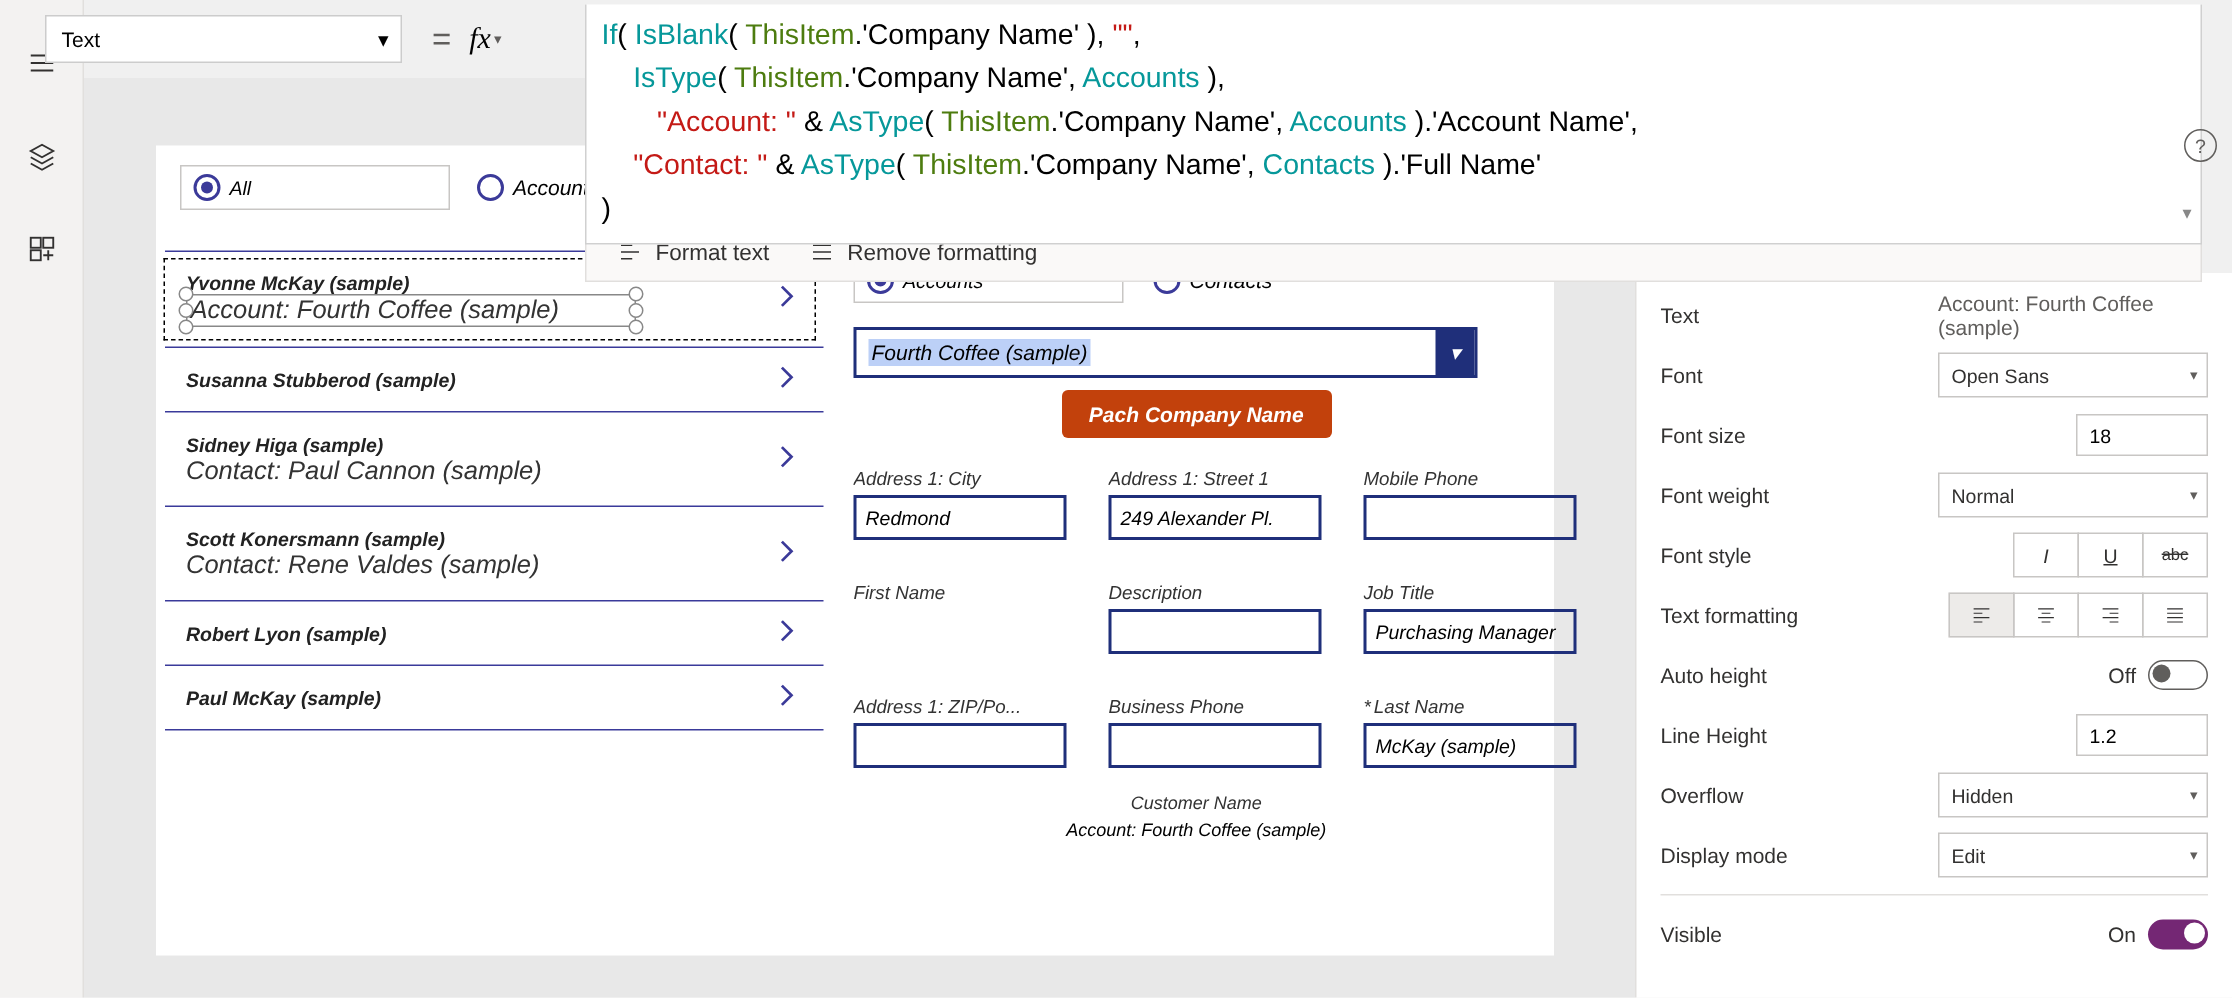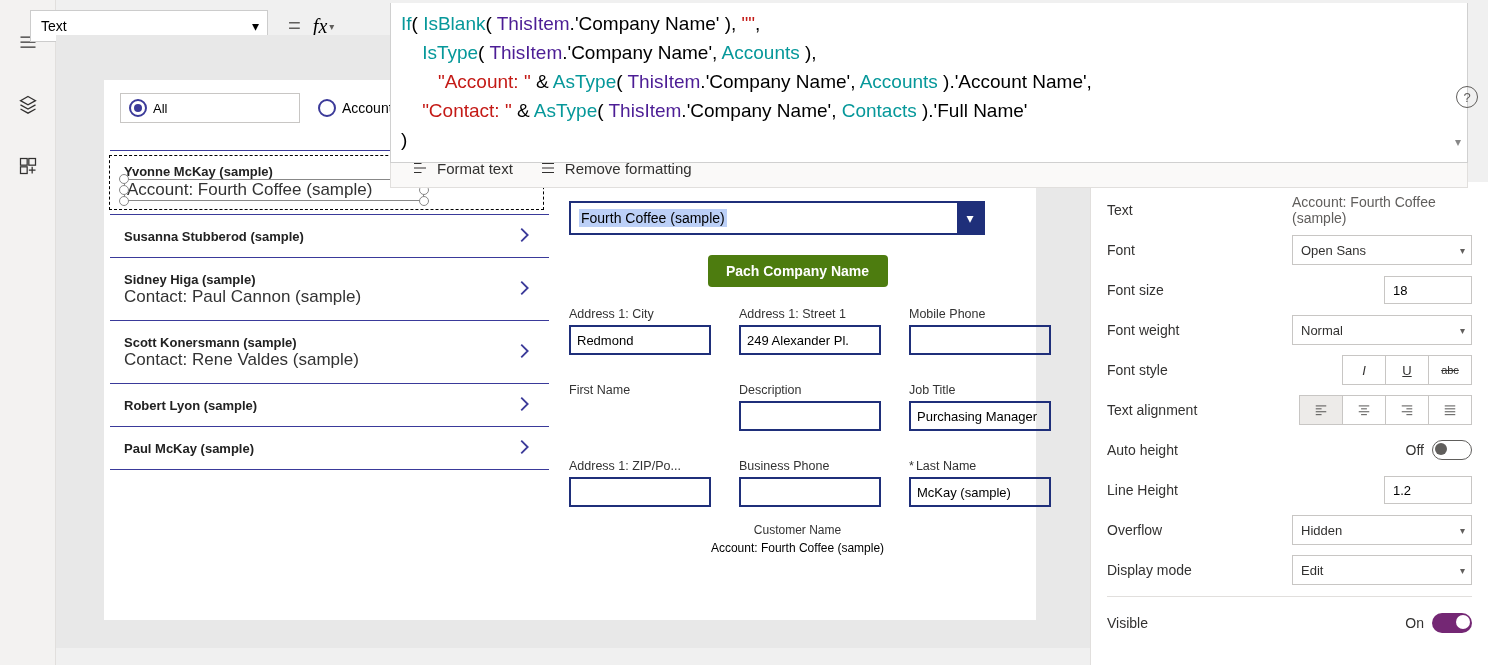--- a/index.html
+++ b/index.html
@@ -14,31 +14,31 @@
   .topbar { position:absolute; left:30px; top:8px; right:10px; height:36px; display:flex; align-items:center; }
   .propsel { width:238px; height:32px; background:#fff; border:1px solid #ccc; display:flex; align-items:center; padding:0 10px; font-size:14px; position:relative; margin-right:12px; }
   .propsel .chev { position:absolute; right:8px; }
   .eq { font-size:22px; color:#605e5c; margin:0 8px; }
   .fx { font-family:"Cambria Math","Times New Roman",serif; font-style:italic; font-size:20px; margin:0 4px; }
   .fx-chev { font-size:10px; color:#605e5c; margin-left:-2px; margin-right:4px;}
   .formula { position:absolute; left:390px; right:20px; top:3px; background:#fff; border:1px solid #d0d0d0; border-top:none; padding:6px 10px 8px; font-family:Consolas,monospace; font-size:19px; line-height:28px; white-space:pre; color:#000; z-index:5;}
   .formula .chev-right { position:absolute; right:6px; bottom:6px; font-size:12px; color:#888;}
   .tok-fn { color:#06989a; }
   .tok-str { color:#c41a16; }
-  .tok-id { color:#4c1d95; }
+  .tok-id { color:#4d7c0f; }
   .tok-txt { color:#000; }
 
   .fmtbar { position:absolute; left:390px; right:20px; top:148px; height:40px; background:#faf9f8; border:1px solid #e1dfdd; border-top:none; display:flex; align-items:center; gap:26px; padding:0 20px; font-size:15px; color:#323130; z-index:4;}
   .fmtbar .item { display:flex; align-items:flex-end; gap:8px; }
   .fmtbar svg { width:18px; height:18px; stroke:#323130; fill:none; stroke-width:1.5;}
 
   .help { position:absolute; right:10px; top:86px; width:22px; height:22px; border:1.5px solid #605e5c; border-radius:50%; display:flex; align-items:center; justify-content:center; font-size:13px; color:#605e5c; z-index:6;}
 
   
-  .canvas { position:absolute; left:56px; top:35px; width:1034px; height:613px; background:#e8e8e8; }
+  .canvas { position:absolute; left:56px; top:52px; width:1034px; height:613px; background:#e8e8e8;font-style:italic; }
   .app { position:absolute; left:48px; top:45px; width:932px; height:540px; background:#fff; }
 
   
   .topfilter { height:56px; display:flex; align-items:center; padding:0 16px; gap:18px; font-size:14px;}
   .radio { display:flex; align-items:center; gap:6px; }
   .radio .circ { width:18px; height:18px; border:2px solid #3b3a99; border-radius:50%; display:flex; align-items:center; justify-content:center;}
   .radio.sel .circ::after { content:""; width:8px; height:8px; background:#3b3a99; border-radius:50%; }
   .gallery { position:absolute; left:0; top:70px; width:445px; bottom:0; }
   .gallery::before{content:"";position:absolute;left:6px;right:0;top:0;border-top:1px solid #3a3a9a;}
   .gitem { position:relative; padding:14px 50px 14px 20px; }
@@ -54,21 +54,21 @@
   .gitem.selected .sub .h-tl{left:-6px;top:-6px;} .gitem.selected .sub .h-tr{right:-6px;top:-6px;}
   .gitem.selected .sub .h-bl{left:-6px;bottom:-6px;} .gitem.selected .sub .h-br{right:-6px;bottom:-6px;}
   .gitem.selected .sub .h-mr{right:-6px;top:50%;margin-top:-5px;} .gitem.selected .sub .h-ml{left:-6px;top:50%;margin-top:-5px;}
 
   
   .form { position:absolute; left:465px; top:70px; right:10px; bottom:0; }
   .form-top { display:flex; align-items:center; gap:20px; font-size:14px; padding:5px 0 12px;}
   .ddl { margin-top:4px; width:416px; height:34px; border:2px solid #1f2f7a; display:flex; align-items:center; padding:0 8px; position:relative; font-size:14px;}
   .ddl .sel-txt{background:#bcd0f7;padding:1px 2px;}
   .ddl .btn { position:absolute; right:0; top:0; width:26px; height:100%; background:#1f2f7a; color:#fff; display:flex; align-items:center; justify-content:center;}
-  .bigbtn { margin:20px auto 0; width:180px; height:32px; background:#4d7c0f; color:#fff; border-radius:4px; display:flex; align-items:center; justify-content:center; font-size:14px; font-weight:600;}
+  .bigbtn { margin:8px auto 0; width:180px; height:32px; background:#c2410c; color:#fff; border-radius:4px; display:flex; align-items:center; justify-content:center; font-size:14px; font-weight:600;}
   .fields { margin-top:20px; display:grid; grid-template-columns:repeat(3,142px); column-gap:18px; row-gap:14px;gap:28px;}
   .field .lbl{font-size:12.5px;color:#333;margin-bottom:4px;white-space:nowrap;overflow:hidden;text-overflow:ellipsis;}
   .field .req{color:#333;margin-right:2px;}
   .field .inp{height:30px;border:2px solid #1f2f7a;font-size:13px;padding:0 6px;display:flex;align-items:center;overflow:hidden;white-space:nowrap;}
   .cust{margin-top:16px;font-size:12px;text-align:center;}
   .cust .l{color:#333;margin-bottom:4px;}
 
   
   .props { position:absolute; right:0; top:182px; width:398px; bottom:0; background:#fff; border-left:1px solid #e1dfdd; padding:8px 16px; }
   .prow { display:flex; align-items:center; justify-content:space-between; min-height:40px; font-size:14px; color:#323130;}
@@ -295,21 +295,21 @@
         </div>
       <div class="b">
           <span class="underline">U</span>
         </div>
       <div class="b">
           <span class="strike" style="font-size:11px">abc</span>
         </div>
     </div>
   </div>
   <div class="prow">
-    <span>Text alignment</span>
+    <span>Text formatting</span>
     <div class="segm">
       <div class="b active alignic">
           <svg viewBox="0 0 24 24">
             <path d="M3 5h18M3 10h10M3 15h18M3 20h10"></path>
           </svg>
         </div>
       <div class="b alignic">
           <svg viewBox="0 0 24 24">
             <path d="M3 5h18M7 10h10M3 15h18M7 20h10"></path>
           </svg>

